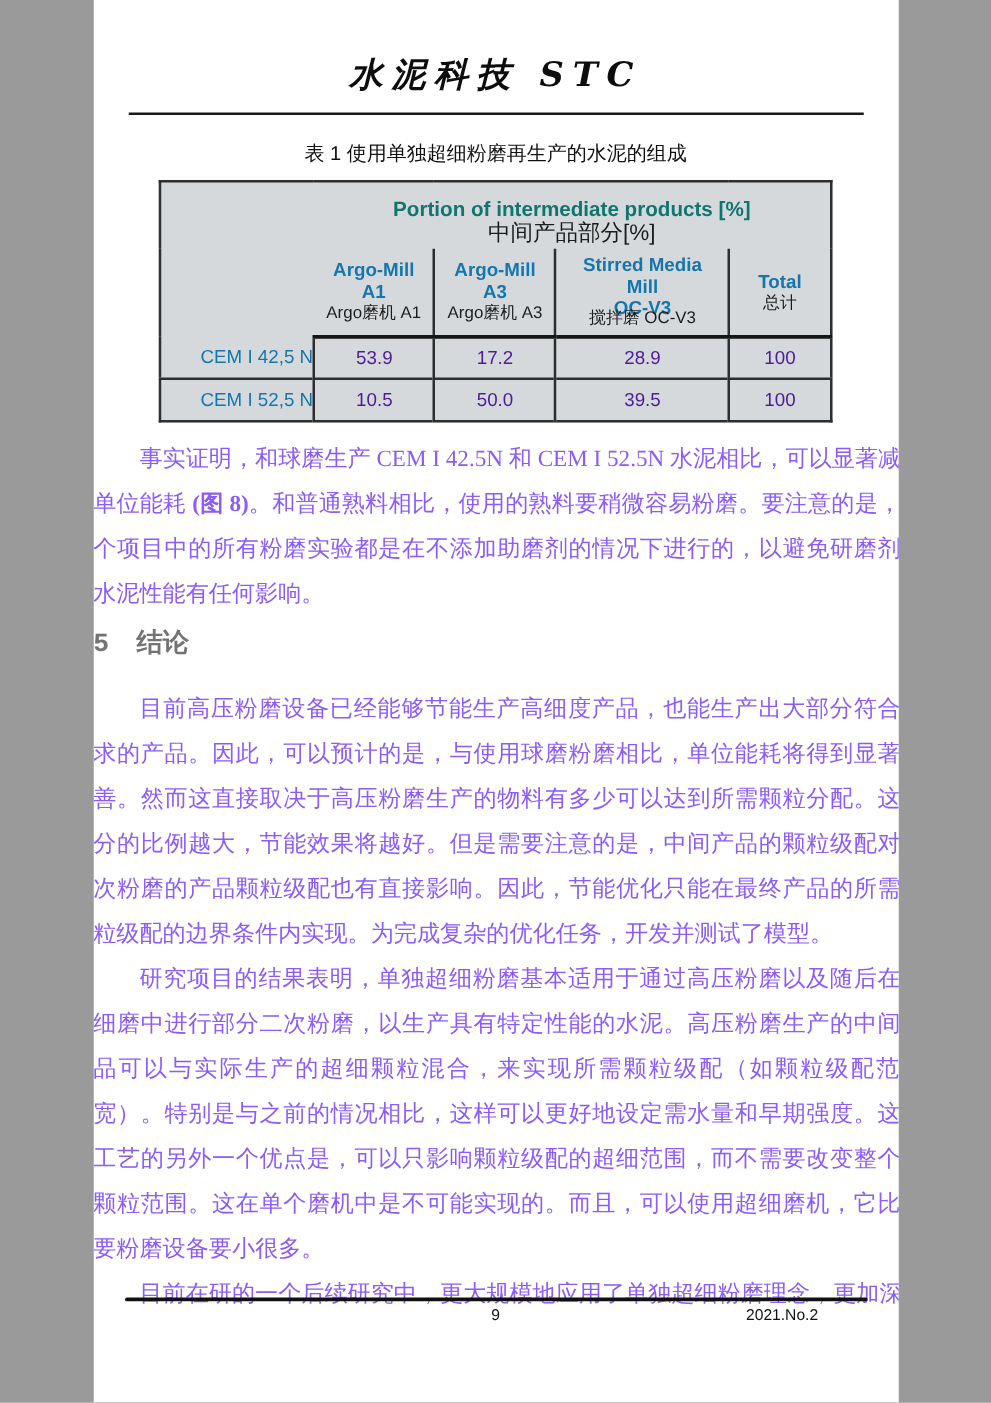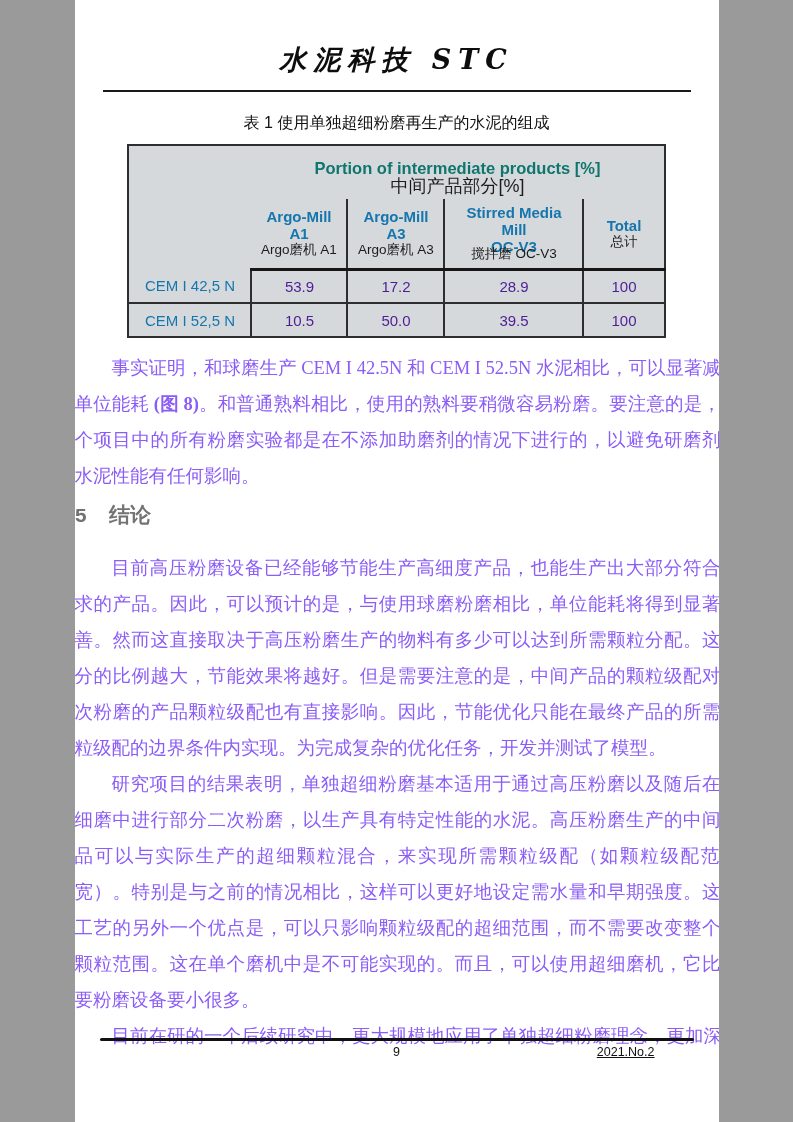--- a/index.html
+++ b/index.html
@@ -59,21 +59,21 @@
     padding-top:8px;
   }
   .span-head .zh { color:#1c1c1c; font-size:18px; line-height:17px; }
   tr.colheads th { height:70px; border-left:2px solid #2e2e2e; }
   tr.colheads th:first-child { border-left:0; }
   th .en { color:#1576ae; font-weight:bold; font-size:15px; line-height:17px; display:block; }
   th .zh { color:#1c1c1c; font-size:13.5px; line-height:16px; display:block; font-weight:normal; }
   th .zh.overlap { margin-top:-9px; }
   tr.colheads th, td.cell-corner { border-bottom:3px solid #161616; }
   tr.datarow td { height:34px; border-left:2px solid #2e2e2e; }
-  tr.datarow td:first-child { border-left:0; }
+  tr.datarow td:first-child { border-left:0;text-align:right; }
   tr.datarow + tr.datarow td { border-top:2px solid #2e2e2e; }
   td.rowlabel {
     text-align:left; padding-left:14px;
     color:#1576ae; font-weight:bold; font-size:15px;
   }
   td.num { color:#4c1d95; font-weight:bold; font-size:15px; }
   col.c1{width:123px;} col.c2{width:96px;} col.c3{width:97px;} col.c4{width:139px;} col.c5{width:81px;}
   
   .bodytext {
     width:665px;
@@ -100,21 +100,21 @@
     position:absolute; left:25px; right:25px; top:1038px;
     height:3px; background:#111;
     border-radius:2px;
   }
   .footer {
     position:absolute; left:28px; right:28px; top:1045px;
     font-family:"Liberation Sans","DejaVu Sans",sans-serif;
     font-size:12.5px; color:#111;
   }
   .footer .page-num { position:absolute; left:0; right:0; text-align:center; }
-  .footer .issue { position:absolute; right:36px;text-decoration:underline; }
+  .footer .issue { position:absolute; right:36px; }
 </style>
 </head>
 <body>
 
 <div class="page">
 
   <div class="journal-header">水泥科技 STC</div>
   <div class="header-rule"></div>
 
   <div class="table-caption">表 1 使用单独超细粉磨再生产的水泥的组成</div>

